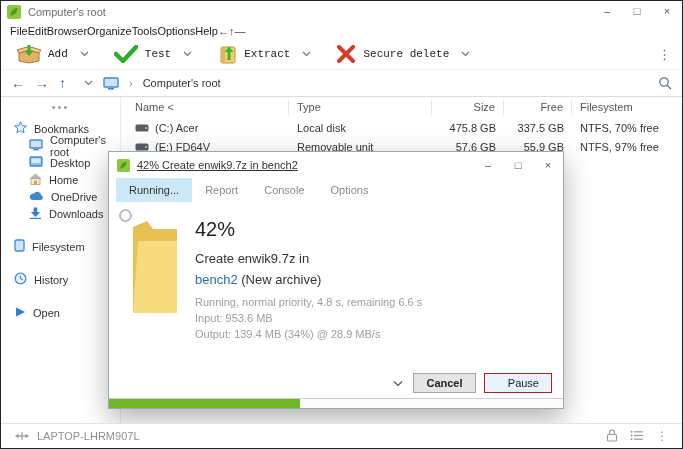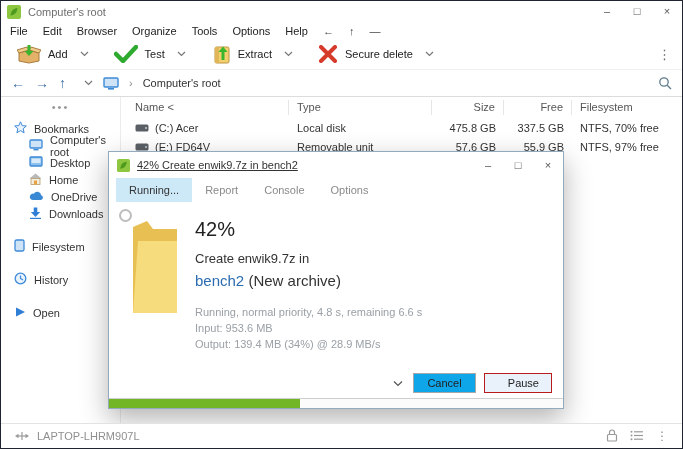--- a/index.html
+++ b/index.html
@@ -9,27 +9,27 @@
     font-size: 11px; color: #333; background: #fff;
     position: relative; overflow: hidden;
     border: 1px solid #1f2430;
   }
   
   .titlebar { height: 21px; display: flex; align-items: center; padding-left: 6px; gap: 7px; background: #fff; }
   .wtitle { color: #6e6e6e; }
   .wcontrols { margin-left: auto; display: flex; height: 100%; }
   .wcontrols span { width: 30px; text-align: center; line-height: 21px; color: #555; font-size: 11px; cursor: default; }
   
-  .menubar { height: 17px; display: flex; align-items: center; gap: 15px; padding-left: 9px; background: #fff; }
+  .menubar { height: 17px; display: flex; align-items: center; padding-left: 9px; background: #fff; }
   .menubar span { color: #222; cursor: default; }
   .menubar .mextra { color: #444; }
   
   .toolbar { height: 31px; display: flex; align-items: center; padding-left: 8px; background: #fff; border-bottom: 1px solid #f0f0f0; }
   .tbtn { display: flex; align-items: center; gap: 7px; padding: 3px 8px; margin-right: 9px; border-radius: 2px; }
-  .tlabel { color: #222; }
+  .tlabel { color: #222; font-family: Liberation Mono, monospace; }
   .chev { display: inline-flex; margin-left: 5px; }
   .overflow-v { margin-left: auto; margin-right: 10px; color: #666; font-size: 13px; letter-spacing: 1px; }
   
   .addressbar { height: 27px; display: flex; align-items: center; gap: 10px; padding: 0 10px; border-bottom: 1px solid #dcdcdc; background: #fff; }
   .nav-arrow { color: #3a6ea5; font-size: 14px; line-height: 1; cursor: default; }
   .addr-sep { color: #888; }
   .addr-path { color: #333; }
   .addr-search { margin-left: auto; display: inline-flex; }
   
   .content { display: flex; height: 328px; }
@@ -60,26 +60,26 @@
   .dlg-controls span { width: 30px; text-align: center; line-height: 26px; color: #555; }
   .dlg-tabs { display: flex; padding-left: 7px; height: 24px; align-items: stretch; }
   .dlg-tab { padding: 0 13px; line-height: 24px; color: #8a8a8a; cursor: default; }
   .dlg-tab.active { background: #cde9f8; color: #333; }
   .dlg-body { position: relative; flex: 1; }
   .spinner { position: absolute; left: 10px; top: 7px; width: 13px; height: 13px; border: 2px solid #bdbdbd; border-radius: 50%; }
   .bigfolder { position: absolute; left: 22px; top: 17px; }
   .dlg-text { position: absolute; left: 86px; top: 16px; }
   .dlg-percent { font-size: 20px; color: #222; margin-bottom: 10px; font-weight: 400; }
   .dlg-action { font-size: 13px; color: #333; margin-bottom: 6px; }
-  .dlg-target { font-size: 15px; color: #333; margin-bottom: 15px; }
+  .dlg-target { font-size: 13px; color: #333; margin-bottom: 7px; }
   .dlg-target a { color: #2b6cb0; text-decoration: none; }
   .dlg-gray { font-size: 11px; color: #9aa0a6; line-height: 16px; }
   .dlg-buttons { position: absolute; right: 11px; bottom: 15px; display: flex; align-items: center; gap: 8px; }
   .btn { height: 20px; min-width: 63px; padding: 0 12px; font-size: 11px; font-family: "Liberation Sans", sans-serif; line-height: 18px; text-align: center; cursor: default; }
-  .btn-cancel { background: #0ea5e9; border: 1px solid #a8a8a8; color: #222; }
+  .btn-cancel { background: #e5e5e5; border: 1px solid #a8a8a8; color: #222; font-weight: bold; }
   .btn-pause { background: #e9f2fb; border: 1px solid #b91c1c; color: #222; min-width: 68px; text-align: right; }
   .btn-more { border: none; background: transparent; display: inline-flex; padding: 2px; }
   .dlg-progress { position: absolute; left: 0; right: 0; bottom: 0; height: 10px; background: #fbfbfb; border-top: 1px solid #cfcfcf; }
   .dlg-progress-fill { height: 100%; background: #72b626; }
 </style>
 </head>
 <body>
 
 <div class="titlebar">
   <span style="display:inline-flex">

